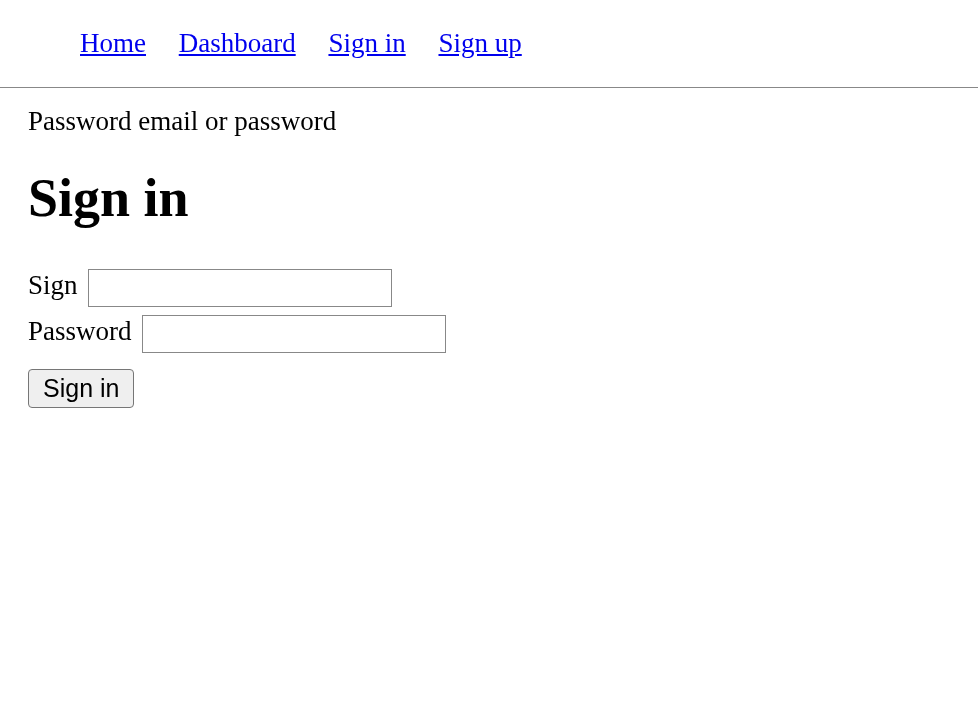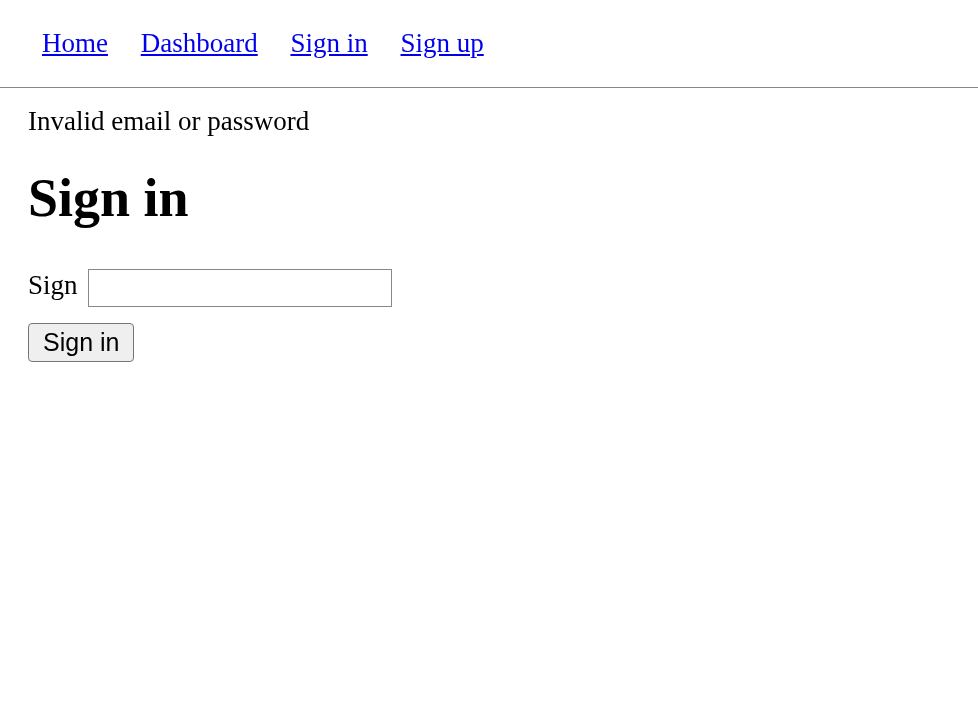--- a/index.html
+++ b/index.html
@@ -5,20 +5,21 @@
     body {
       font-family: "Times New Roman", Times, serif;
       margin: 0;
       padding: 0;
       font-size: 27px;
       color: #000;
       background: #fff;
     }
     nav {
       padding: 28px 28px 28px 42px;
+      margin-left: 38px;
     }
     nav a {
       color: #0000EE;
       text-decoration: underline;
       margin-right: 26px;
     }
     hr {
       border: none;
       border-top: 1px solid #888;
       margin: 0;
@@ -69,24 +70,28 @@
 <nav>
   <a href="#">Home</a>
   <a href="#">Dashboard</a>
   <a href="#">Sign in</a>
   <a href="#">Sign up</a>
 </nav>
 
 <hr>
 
 <div class="content">
-  <p class="error">Invalid email or password</p>
+  <p class="error">Password email or password</p>
 
   <h1>Sign in</h1>
 
   <form>
     <div class="row">
       <label>Sign</label>
       <input type="text" value="" style="">
     </div>
+    <div class="row">
+      <label>Password</label>
+      <input type="password" value="" style="">
+    </div>
     <button type="submit">Sign in</button>
   </form>
 </div>
 
 </body></html>

